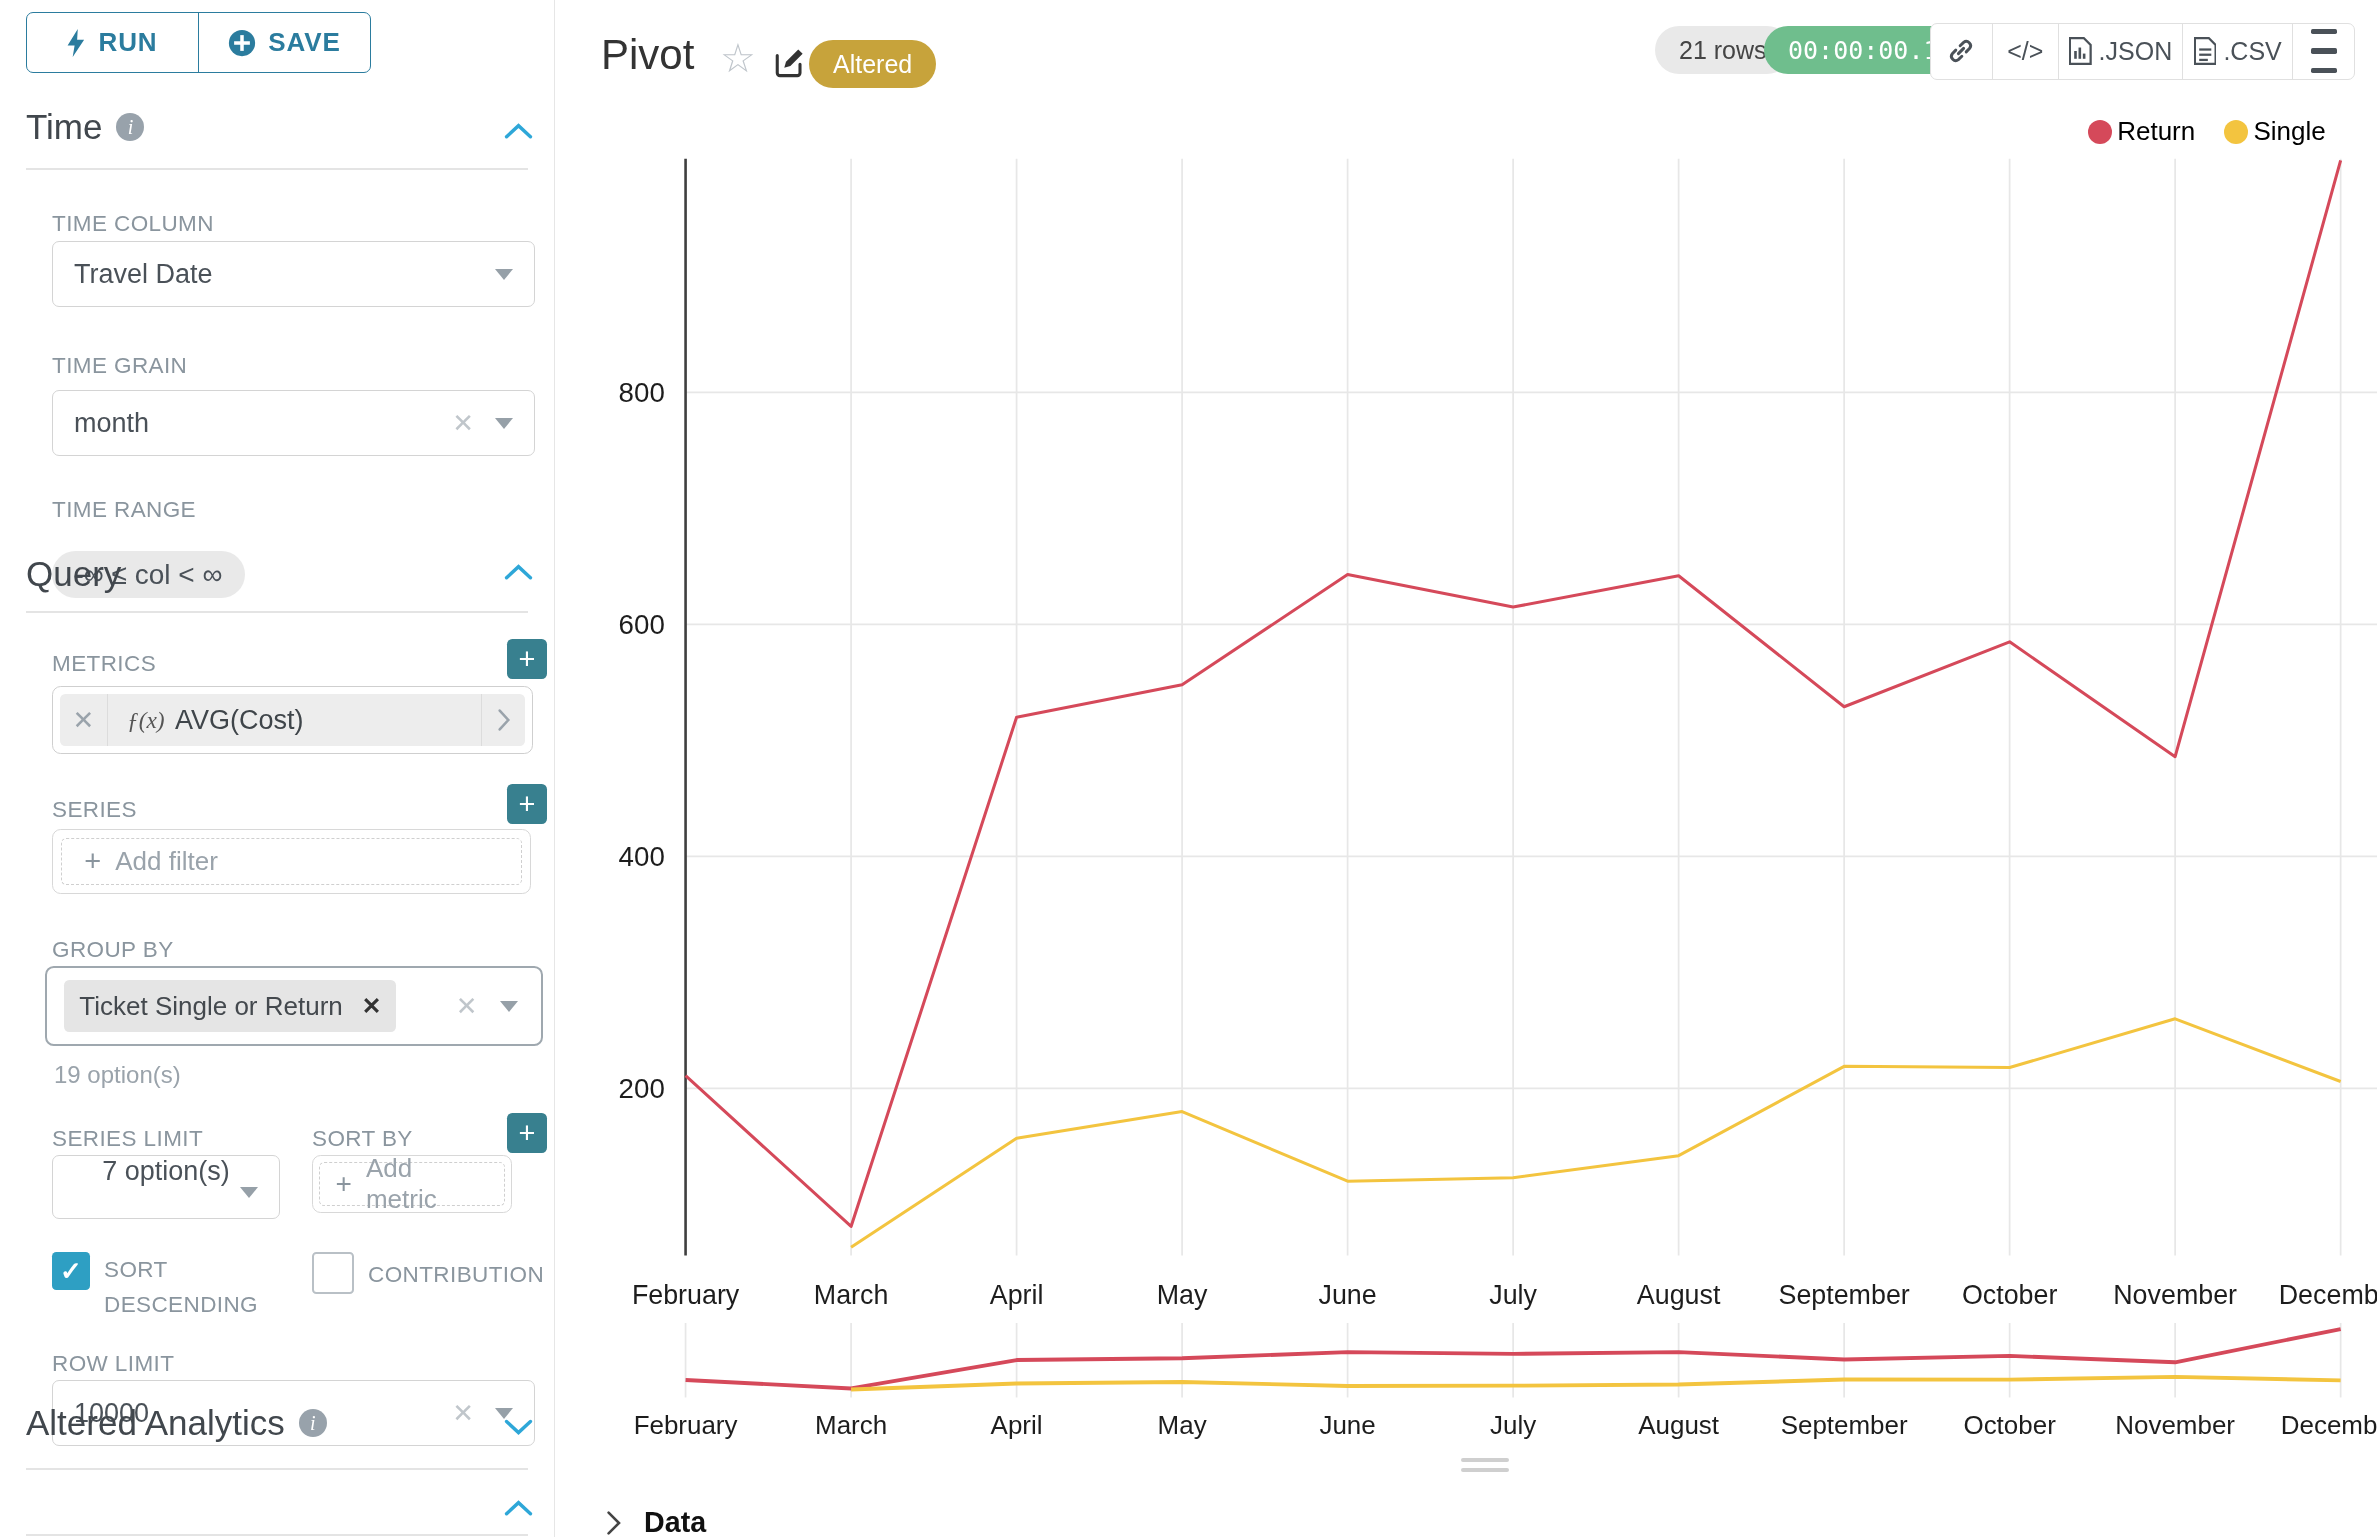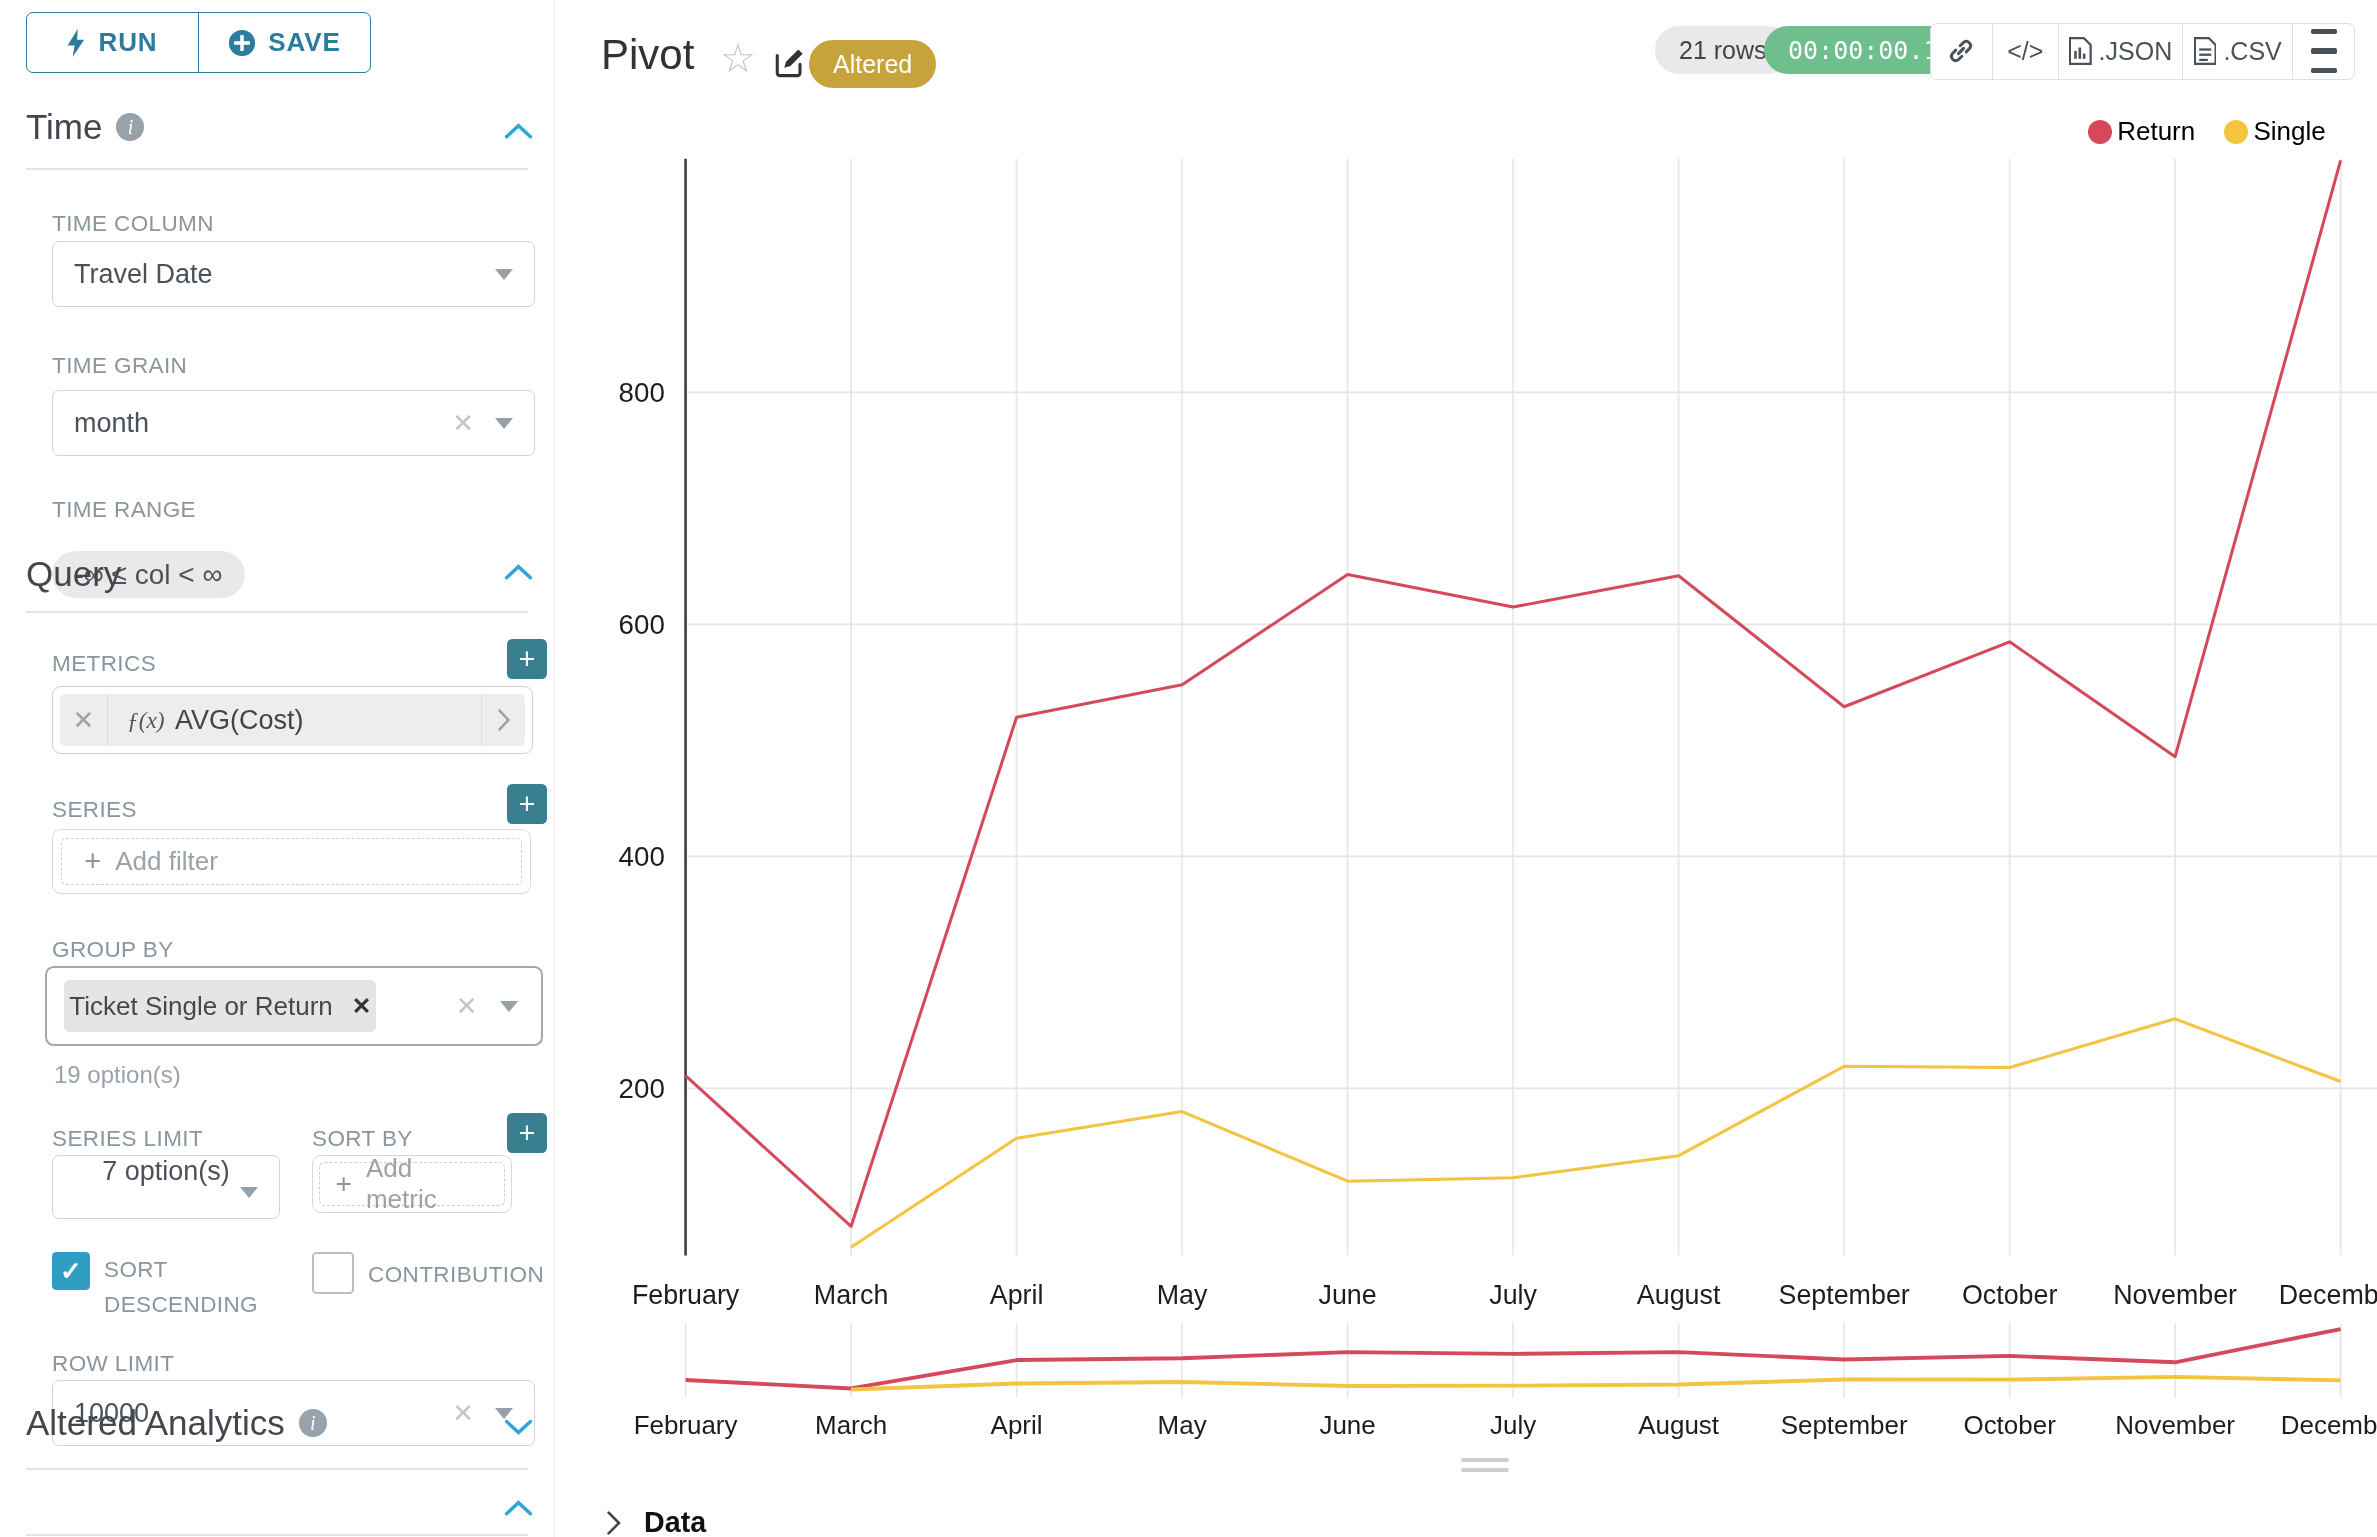--- a/index.html
+++ b/index.html
@@ -34,21 +34,21 @@
             font-size:26px;border-right:1.7px solid #dcdcdc;height:100%;}
   .metric-fx{font-family:"Liberation Serif",serif;font-style:italic;font-size:23.4px;color:#555;margin:0 10.4px 0 19px;}
   .metric-name{font-size:27px;color:#3f454a;}
   .metric-go{width:43px;margin-left:auto;display:flex;align-items:center;justify-content:center;
              border-left:1.7px solid #dcdcdc;height:100%;color:#9aa3ab;}
   .dashed-outer{border:1.7px solid #d8d8d8;border-radius:8.7px;background:#fff;padding:7.8px;}
   .dashed-inner{border:1.7px dashed #cfcfcf;border-radius:5.2px;height:45px;display:flex;align-items:center;
                 padding:0 22.5px;color:#9aa3ab;font-size:26px;gap:14px;}
   .gb-select{border:2.6px solid #9fa8af;border-radius:8.7px;background:#fff;display:flex;align-items:center;padding:0 17.3px;}
   .gb-tag{background:#e5e5e5;border-radius:5.2px;height:52px;display:inline-flex;align-items:center;
-          padding:0 5px;font-size:26px;color:#44494e;gap:19px;}
+          padding:0 15px;font-size:26px;color:#44494e;gap:19px;}
   .gb-tag b{font-size:23.4px;color:#333;}
   .checkbox{width:38px;height:38px;border-radius:4.3px;flex:none;}
   .checkbox.checked{background:#2e9fc3;color:#fff;display:flex;align-items:center;justify-content:center;
                     font-size:26px;font-weight:700;}
   .checkbox.unchecked{background:#fff;border:2.6px solid #b9c0c6;}
   .chk-lbl{font-size:22.5px;color:#8a959e;letter-spacing:0.4px;line-height:35px;}
   
   #title{left:601px;top:31px;font-size:42px;color:#333;}
   .star{left:720px;top:35px;font-size:40px;color:#bfc5cb;}
   .badge{border-radius:26px;height:48px;display:inline-flex;align-items:center;padding:0 24px;}

